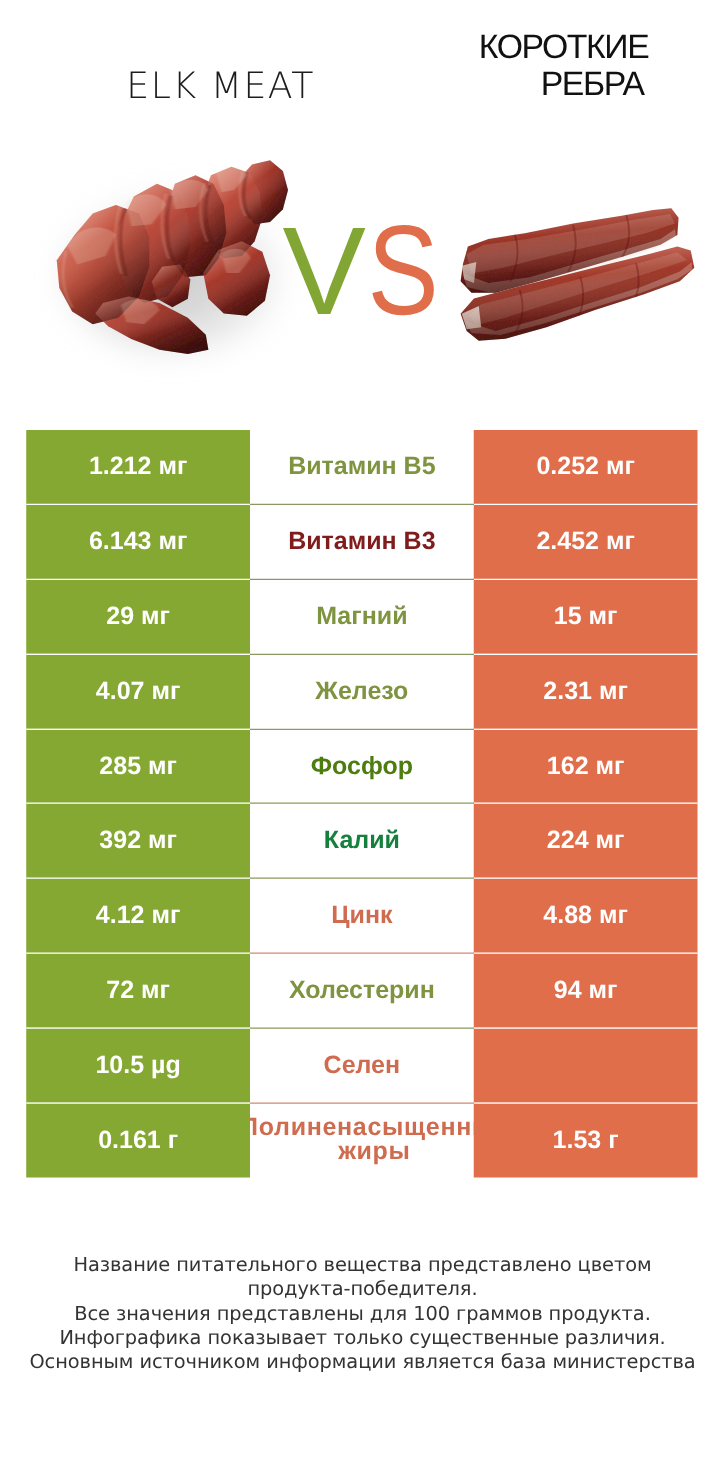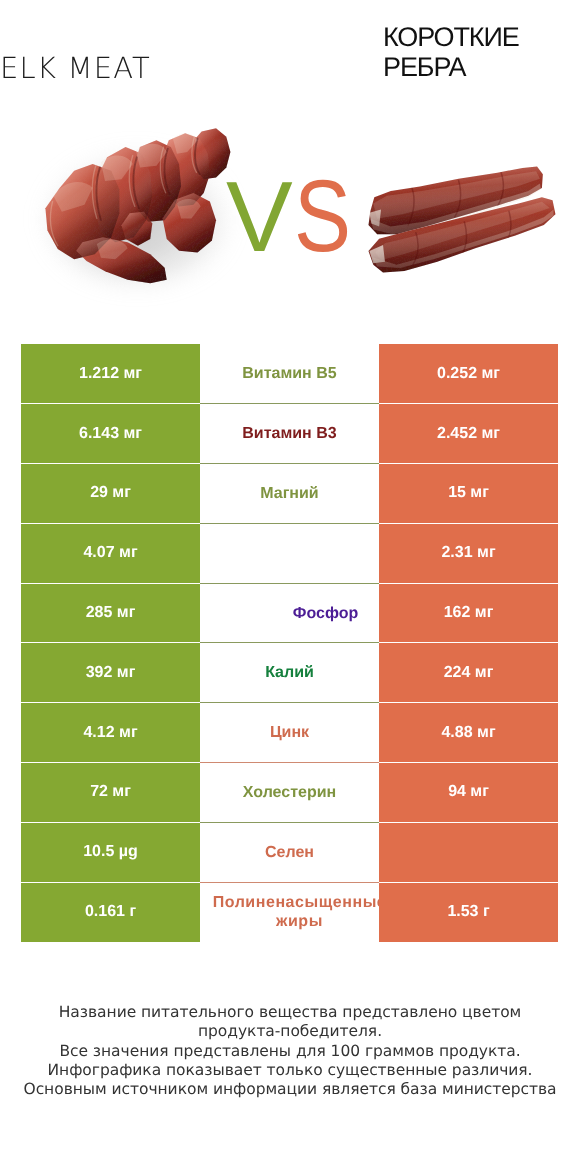--- a/index.html
+++ b/index.html
@@ -3,21 +3,21 @@
 <meta charset="utf-8">
 <title>Infographic</title>
 <style>
   html,body{margin:0;padding:0;}
   body{width:580px;height:1174px;background:#ffffff;
        font-family:"DejaVu Sans",sans-serif;overflow:hidden;
        -webkit-font-smoothing:antialiased;text-rendering:geometricPrecision;}
   .page{position:relative;width:580px;height:1174px;background:#fff;}
 
   
-  .title{position:absolute;text-align:left;color:#1a1a1a;}
+  .title{position:absolute;text-align:right;color:#1a1a1a;}
   .title-left{left:0px;top:56px;width:252px;
       font-family:"DejaVu Sans",sans-serif;font-weight:200;
       font-size:29px;letter-spacing:1.2px;line-height:24px;color:#1d1d1d;}
   .title-right{left:383px;top:22px;width:132px;
       font-family:"Liberation Sans",sans-serif;font-weight:400;
       font-size:27px;letter-spacing:-1.1px;line-height:30px;color:#111;}
 
   
   .vs{position:absolute;left:224px;top:163px;width:132px;height:96px;}
   .vs-v{font-family:"Liberation Sans",sans-serif;font-size:100px;fill:#82a633;}
@@ -29,21 +29,21 @@
   .shadow-left{left:44px;top:152px;width:186px;height:132px;filter:blur(11px);
      background:radial-gradient(ellipse at 50% 58%, rgba(140,140,140,.30) 0%, rgba(175,175,175,.22) 46%, rgba(220,220,220,.08) 76%, rgba(255,255,255,0) 100%);}
   .photo-left{left:30.6px;top:117.8px;width:224.1px;height:177.1px;}
   .photo-right{left:351.5px;top:164.5px;width:215.1px;height:130.6px;}
 
   
   .table{position:absolute;left:21px;top:344px;width:537px;}
   .row{position:relative;height:59.8px;}
   .cell{position:absolute;top:0;height:59.8px;display:flex;flex-direction:column;
         align-items:center;justify-content:center;text-align:center;
-        font-family:"Liberation Sans",sans-serif;font-weight:bold;font-size:16px;}
+        font-family:"Liberation Sans",sans-serif;font-weight:bold;font-size:20px;}
   .c-left{left:0px;width:179px;color:#ffffff;z-index:2;}
   .c-mid{left:179px;width:179px;line-height:19px;}
   .c-mid.wrap{left:179px;width:179px;z-index:0;overflow:visible;letter-spacing:0.55px;margin-left:10px;}
   .c-mid.wrap span{display:block;white-space:nowrap;}
   .c-right{left:358px;width:179px;color:#ffffff;z-index:2;}
   .bg-l{position:absolute;left:0;top:0;width:179px;height:59.8px;z-index:1;}
   .bg-r{position:absolute;left:358px;top:0;width:179px;height:59.8px;z-index:1;}
   .sep{position:absolute;left:0;top:59.3px;width:537px;height:0.9px;z-index:3;}
 
   
@@ -264,28 +264,29 @@
         <div class="bg-r" style="background: rgb(224, 110, 75);"></div>
         <div class="cell c-left">29 мг</div>
         <div class="cell c-mid" style="color: rgb(127, 148, 64);">Магний</div>
         <div class="cell c-right">15 мг</div>
         <div class="sep" style="background: linear-gradient(to right, rgb(255, 255, 255) 0px, rgb(255, 255, 255) 179px, rgb(138, 154, 94) 179px, rgb(138, 154, 94) 358px, rgb(255, 255, 255) 358px, rgb(255, 255, 255) 537px);"></div>
       </div>
       <div class="row">
         <div class="bg-l" style="background: rgb(133, 168, 50);"></div>
         <div class="bg-r" style="background: rgb(224, 110, 75);"></div>
         <div class="cell c-left">4.07 мг</div>
+        <div class="cell c-mid" style="color: rgb(127, 148, 64);">Железо</div>
         <div class="cell c-right">2.31 мг</div>
         <div class="sep" style="background: linear-gradient(to right, rgb(255, 255, 255) 0px, rgb(255, 255, 255) 179px, rgb(138, 154, 94) 179px, rgb(138, 154, 94) 358px, rgb(255, 255, 255) 358px, rgb(255, 255, 255) 537px);"></div>
       </div>
       <div class="row">
         <div class="bg-l" style="background: rgb(133, 168, 50);"></div>
         <div class="bg-r" style="background: rgb(224, 110, 75);"></div>
         <div class="cell c-left">285 мг</div>
-        <div class="cell c-mid" style="color: #4c1d95; padding-left: 36px;">Фосфор</div>
+        <div class="cell c-mid" style="color: #4d7c0f;">Фосфор</div>
         <div class="cell c-right">162 мг</div>
         <div class="sep" style="background: linear-gradient(to right, rgb(255, 255, 255) 0px, rgb(255, 255, 255) 179px, rgb(138, 154, 94) 179px, rgb(138, 154, 94) 358px, rgb(255, 255, 255) 358px, rgb(255, 255, 255) 537px);"></div>
       </div>
       <div class="row">
         <div class="bg-l" style="background: rgb(133, 168, 50);"></div>
         <div class="bg-r" style="background: rgb(224, 110, 75);"></div>
         <div class="cell c-left">392 мг</div>
         <div class="cell c-mid" style="color: #15803d;">Калий</div>
         <div class="cell c-right">224 мг</div>
         <div class="sep" style="background: linear-gradient(to right, rgb(255, 255, 255) 0px, rgb(255, 255, 255) 179px, rgb(138, 154, 94) 179px, rgb(138, 154, 94) 358px, rgb(255, 255, 255) 358px, rgb(255, 255, 255) 537px);"></div>

